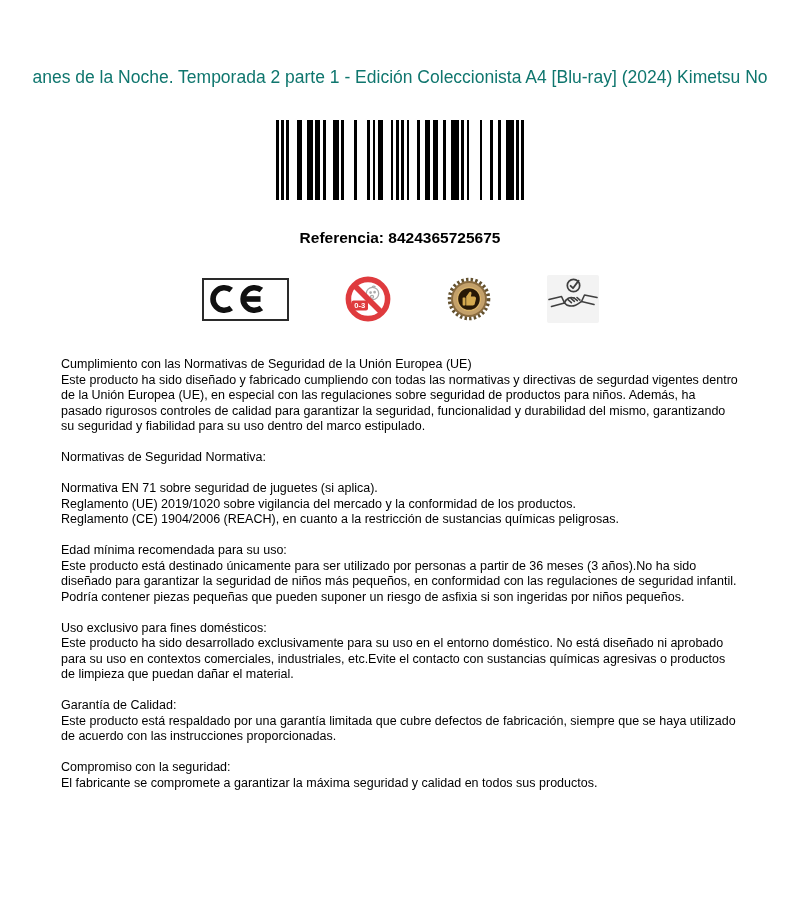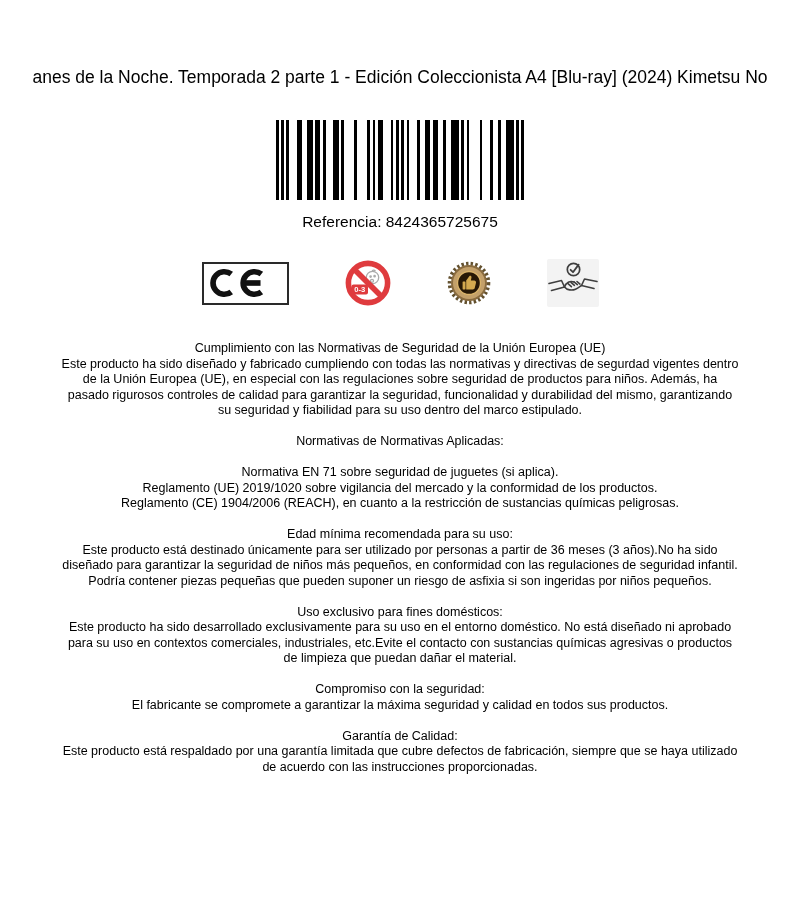--- a/index.html
+++ b/index.html
@@ -11,31 +11,32 @@
   .page { width: 800px; height: 920px; position: relative; }
 
   .product-title {
     margin-top: 65px;
     width: 800px;
     font-size: 17.5px;
     line-height: 25px;
     white-space: nowrap;
     overflow: hidden;
     text-align: center;
-    color: #000000;
+    color: #0f766e;
   }
 
   .barcode-wrap { margin-top: 30px; text-align: center; }
   .barcode-svg { width: 248px; height: 80px; shape-rendering: crispEdges; }
 
   .reference {
-    margin-top: 8px;
+    margin-top: 24px;
     text-align: center;
     font-size: 15.5px;
     line-height: 19px;
+    font-weight: bold;
   }
 
   .icons-row {
     margin-top: 29px;
     height: 46px;
     display: flex;
     justify-content: center;
     align-items: center;
     gap: 56px;
   }
@@ -52,21 +53,21 @@
     background: #f3f3f3;
     border-radius: 2px;
     display: flex; align-items: center; justify-content: center;
   }
 
   .content {
     width: 678px;
     margin: 35px auto 0;
     font-size: 12.5px;
     line-height: 15.5px;
-    text-align: center;
+    text-align: left;
   }
   .para { margin: 0 0 15.5px 0; }
   .line { min-height: 15.5px; }
 </style>
 </head>
 <body>
 
 <div class="page">
 
   <div class="product-title">anes de la Noche. Temporada 2 parte 1 - Edición Coleccionista A4 [Blu-ray] (2024) Kimetsu No</div>
@@ -167,38 +168,38 @@
     </div>
 
   </div>
 
   <div class="content">
       <div class="para">
         <div class="line">Cumplimiento con las Normativas de Seguridad de la Unión Europea (UE)</div>
         <div class="line">Este producto ha sido diseñado y fabricado cumpliendo con todas las normativas y directivas de segurdad vigentes dentro de la Unión Europea (UE), en especial con las regulaciones sobre seguridad de productos para niños. Además, ha pasado rigurosos controles de calidad para garantizar la seguridad, funcionalidad y durabilidad del mismo, garantizando su seguridad y fiabilidad para su uso dentro del marco estipulado.</div>
       </div>
       <div class="para">
-        <div class="line">Normativas de Normativas Aplicadas:</div>
+        <div class="line">Normativas de Seguridad Normativa:</div>
       </div>
       <div class="para">
         <div class="line">Normativa EN 71 sobre seguridad de juguetes (si aplica).</div>
         <div class="line">Reglamento (UE) 2019/1020 sobre vigilancia del mercado y la conformidad de los productos.</div>
         <div class="line">Reglamento (CE) 1904/2006 (REACH), en cuanto a la restricción de sustancias químicas peligrosas.</div>
       </div>
       <div class="para">
         <div class="line">Edad mínima recomendada para su uso:</div>
         <div class="line">Este producto está destinado únicamente para ser utilizado por personas a partir de 36 meses (3 años).No ha sido diseñado para garantizar la seguridad de niños más pequeños, en conformidad con las regulaciones de seguridad infantil. Podría contener piezas pequeñas que pueden suponer un riesgo de asfixia si son ingeridas por niños pequeños.</div>
       </div>
       <div class="para">
         <div class="line">Uso exclusivo para fines domésticos:</div>
         <div class="line">Este producto ha sido desarrollado exclusivamente para su uso en el entorno doméstico. No está diseñado ni aprobado para su uso en contextos comerciales, industriales, etc.Evite el contacto con sustancias químicas agresivas o productos de limpieza que puedan dañar el material.</div>
       </div>
       <div class="para">
+        <div class="line">Garantía de Calidad:</div>
+        <div class="line">Este producto está respaldado por una garantía limitada que cubre defectos de fabricación, siempre que se haya utilizado de acuerdo con las instrucciones proporcionadas.</div>
+      </div>
+      <div class="para">
         <div class="line">Compromiso con la seguridad:</div>
         <div class="line">El fabricante se compromete a garantizar la máxima seguridad y calidad en todos sus productos.</div>
       </div>
-      <div class="para">
-        <div class="line">Garantía de Calidad:</div>
-        <div class="line">Este producto está respaldado por una garantía limitada que cubre defectos de fabricación, siempre que se haya utilizado de acuerdo con las instrucciones proporcionadas.</div>
-      </div>
     </div>
 
 </div>
 
 </body></html>

